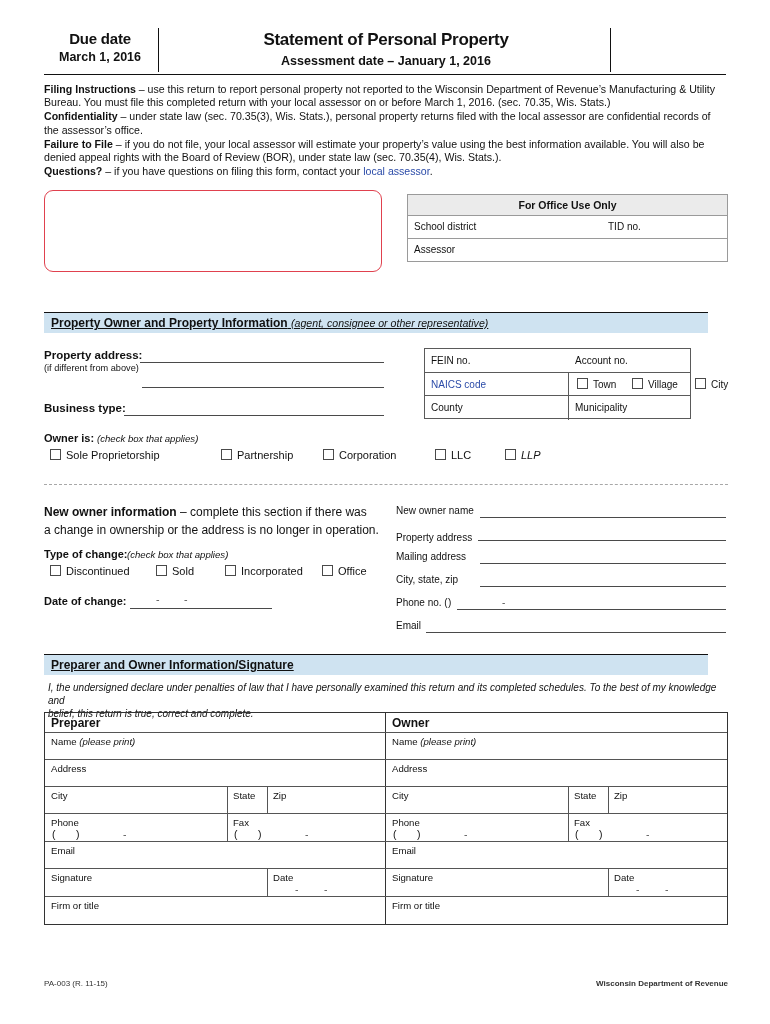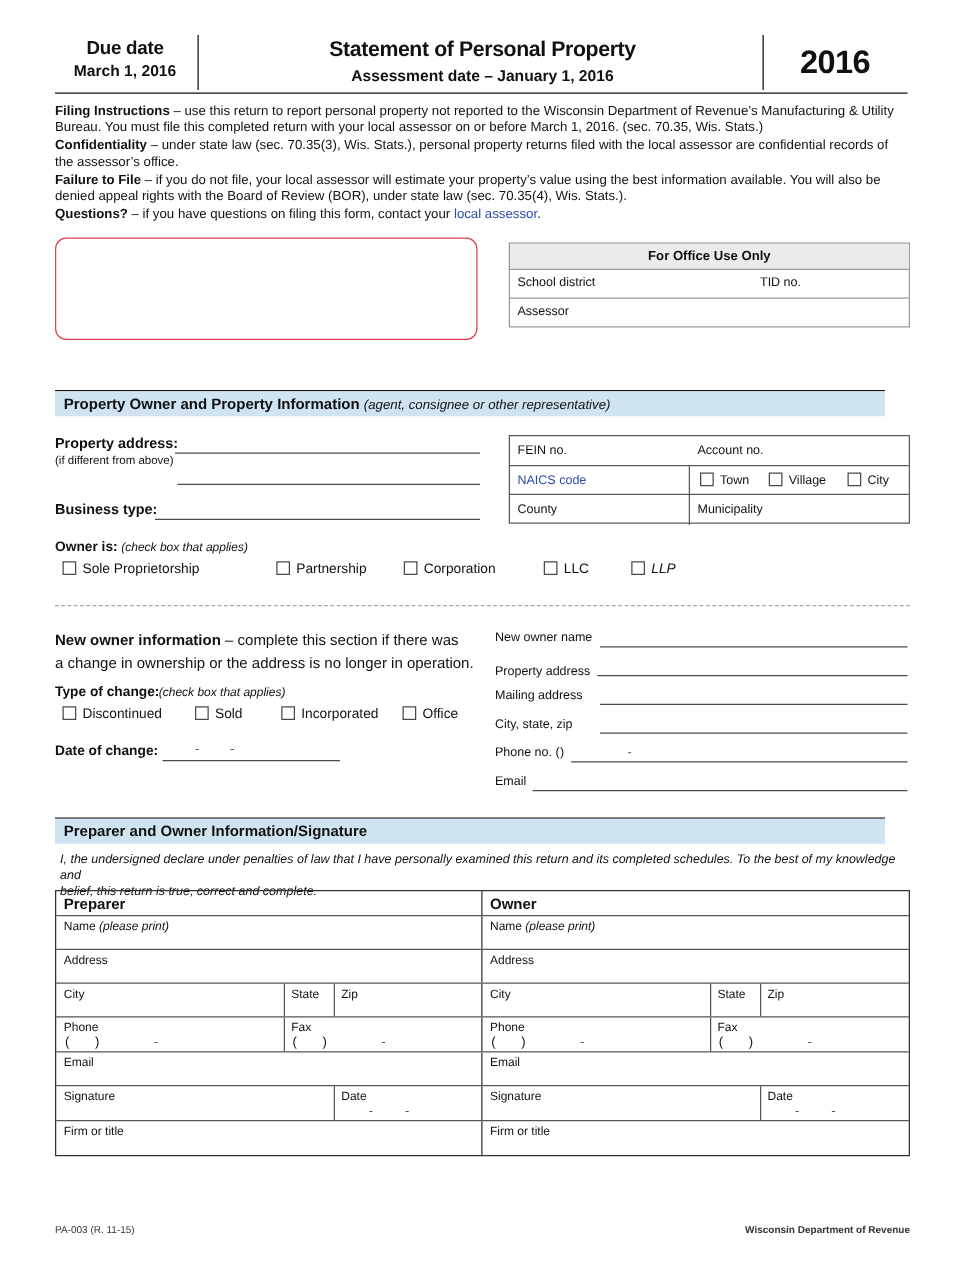--- a/index.html
+++ b/index.html
@@ -31,38 +31,38 @@
 
   
   .office{position:absolute;left:407px;top:194px;width:321px;border:1px solid #9a9a9a;box-sizing:border-box;}
   .office .oh{background:#ebebeb;border-bottom:1px solid #9a9a9a;text-align:center;font-size:10.5px;font-weight:bold;padding:4px 0 4px 0;}
   .office .orow{border-bottom:1px solid #9a9a9a;height:22px;position:relative;font-size:10px;}
   .office .orow:last-child{border-bottom:none;}
   .office .c1{position:absolute;left:6px;top:5px;}
   .office .c2{position:absolute;left:200px;top:5px;}
 
   
-  .band{position:absolute;left:44px;width:664px;box-sizing:border-box;border-top:1.8px solid #111;}
+  .band{position:absolute;left:44px;width:664px;box-sizing:border-box;border-top:1.8px solid #111;text-decoration:underline;}
   .band .bi{background:#cfe3f1;height:20px;padding:3px 0 0 7px;box-sizing:border-box;font-size:12px;font-weight:bold;}
   .band .bi i{font-weight:normal;font-style:italic;font-size:10.6px;}
 
   
   .t{position:absolute;font-size:10.6px;}
   .tb{font-weight:bold;}
   .ital{font-style:italic;}
   .s9{font-size:9.2px;}
 
   
   .ul{position:absolute;border-bottom:1.1px solid #4a4a4a;height:0;}
 
   
   .cb{position:absolute;width:11px;height:11px;border:1.1px solid #4a4a4a;box-sizing:border-box;background:#fff;}
 
   
-  .infogrid{position:absolute;left:407px;top:348px;width:321px;height:71px;border:1px solid #5a5a5a;box-sizing:border-box;}
+  .infogrid{position:absolute;left:424px;top:348px;width:267px;height:71px;border:1px solid #5a5a5a;box-sizing:border-box;}
   .infogrid .r{position:absolute;left:0;width:100%;height:23.6px;border-bottom:1px solid #5a5a5a;box-sizing:border-box;}
   .infogrid .r3{border-bottom:none;}
   .infogrid .vsep{position:absolute;top:23.6px;height:47.4px;border-left:1px solid #5a5a5a;left:143px;}
   .infogrid .lb{position:absolute;font-size:10px;}
 
   
   .dash{position:absolute;left:44px;width:684px;border-top:1.3px dashed #a8a8a8;}
 
   
   .sigtbl{position:absolute;left:44px;top:712px;width:684px;border:1.3px solid #333;box-sizing:border-box;}
@@ -87,23 +87,20 @@
 
   <div class="hdr">
     <div class="cell hdr-due">
       <div class="l1">Due date</div>
       <div class="l2">March 1, 2016</div>
     </div>
     <div class="cell hdr-title">
       <div class="l1">Statement of Personal Property</div>
       <div class="l2">Assessment date – January 1, 2016</div>
     </div>
-    <div class="cell hdr-year">
-      <div class="l1">2016</div>
-    </div>
     <div class="vrule" style="left:114px;"></div>
     <div class="vrule" style="left:566px;"></div>
     <div class="hrule"></div>
   </div>
 
   <div class="instr">
     <p><b>Filing Instructions</b><span> – use this return to report personal property not reported to the Wisconsin Department of Revenue’s Manufacturing &amp; Utility Bureau.  You must file this completed return with your local assessor on or before March 1, 2016.  (sec. 70.35, Wis. Stats.)</span></p>
     <p><b>Confidentiality</b><span> – under state law (sec. 70.35(3), Wis. Stats.), personal property returns filed with the local assessor are confidential records of the assessor’s office.</span></p>
     <p><b>Failure to File</b><span> – if you do not file, your local assessor will estimate your property’s value using the best information available.  You will also be denied appeal rights with the Board of Review (BOR), under state law (sec. 70.35(4), Wis. Stats.).</span></p>
     <p><b>Questions?</b><span> – if you have questions on filing this form, contact your </span><span class="lnk">local assessor</span><span>.</span></p>

